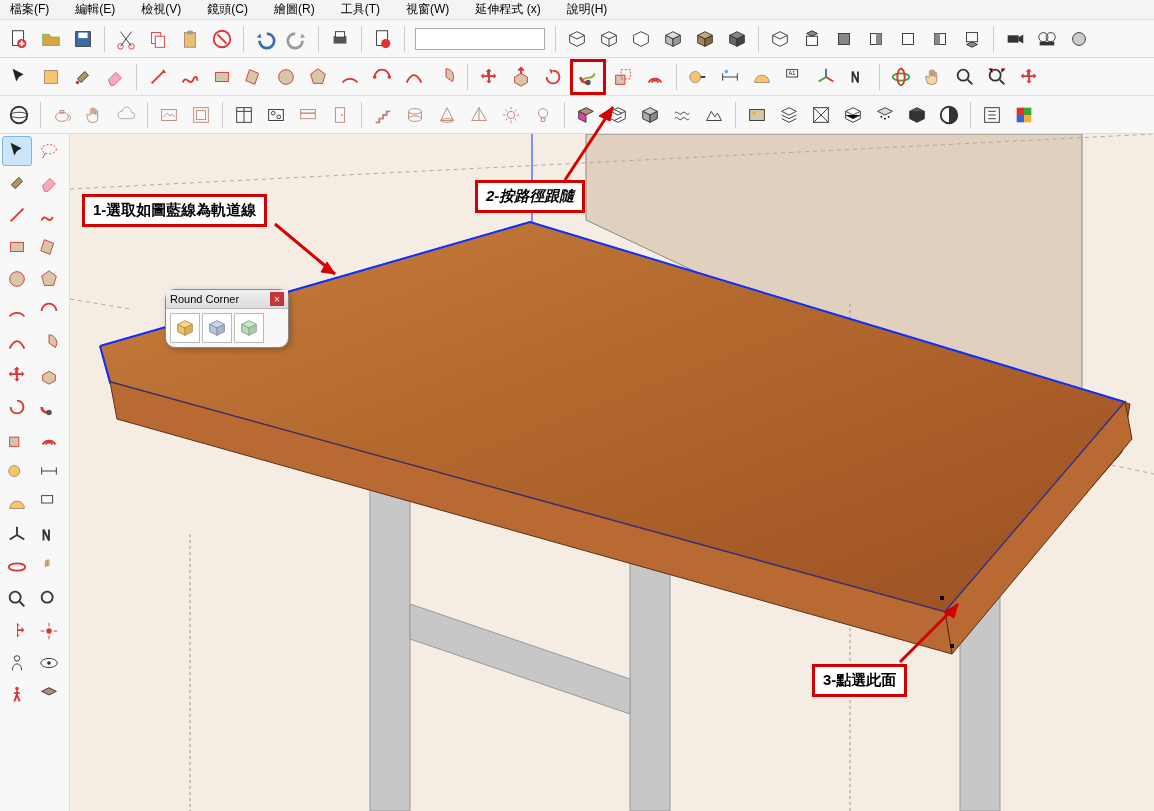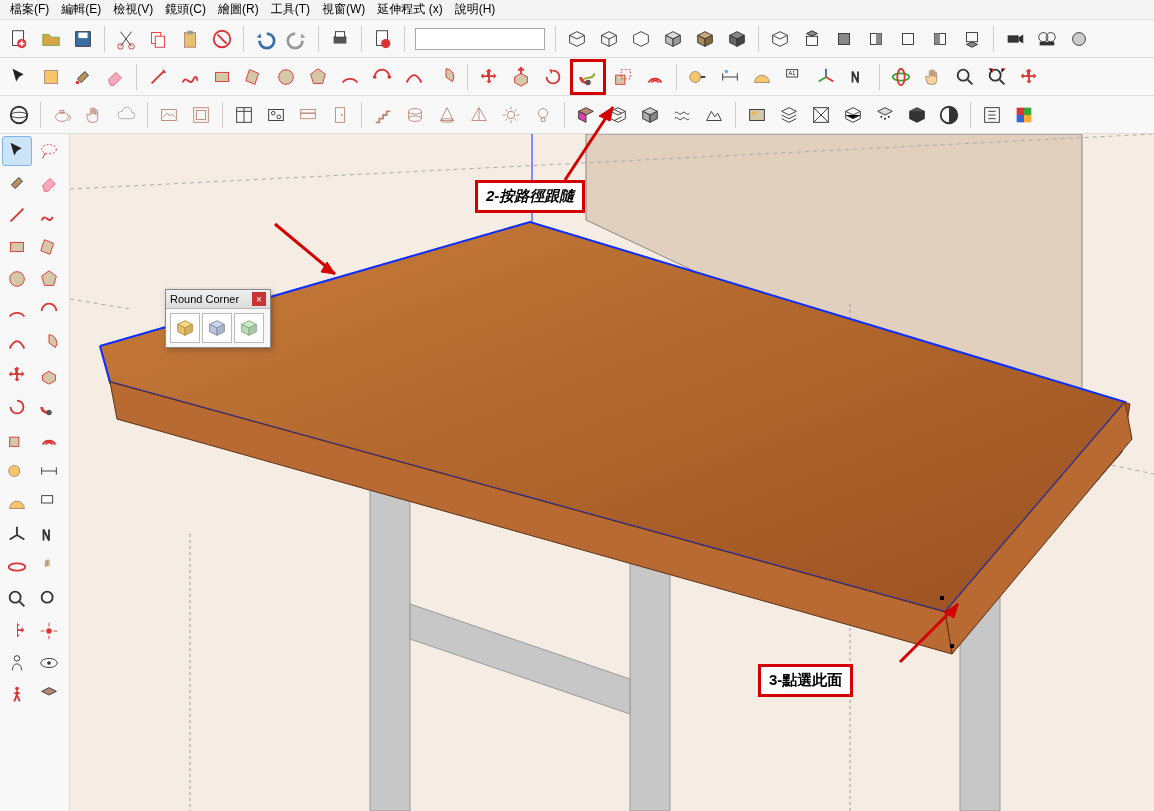--- a/index.html
+++ b/index.html
@@ -7,21 +7,21 @@
   font-family: "Microsoft JhengHei", "PMingLiU", sans-serif;
   font-size: 12px;
   background: #fff;
   width: 1154px;
   height: 811px;
   overflow: hidden;
   position: relative;
 }
 .menubar {
   display: flex;
-  gap: 4px;
+  gap: 18px;
   padding: 2px 6px;
   background: #f4f4f4;
   border-bottom: 1px solid #e0e0e0;
   height: 20px;
   align-items: center;
 }
 .menubar span { padding: 0 4px; cursor: default; }
 .toolbar-row {
   display: flex;
   align-items: center;
@@ -952,21 +952,21 @@
 
     <polygon points="875,478 1055,268 1062,305 882,520" fill="#b86a32" stroke="#5a3018"></polygon>
     <polygon points="40,248 875,478 882,520 47,285" fill="#b86a32" stroke="#5a3018"></polygon>
 
     <rect x="870" y="462" width="4" height="4" fill="#000"></rect>
     <rect x="880" y="510" width="4" height="4" fill="#000"></rect>
 
     <line x1="462" y1="88" x2="462" y2="0" stroke="#1030ff" stroke-width="1"></line>
   </svg>
 
-  <div class="panel" style="left:95px;top:155px;width:106px;">
+  <div class="panel" style="left:95px;top:155px;width:124px;border-radius:10px;">
     <div class="panel-header">
       <span>Round Corner</span>
       <span class="close-x">×</span>
     </div>
     <div class="panel-body">
       <div class="panel-btn">
           <svg width="22" height="22" viewBox="0 0 24 24">
             <path d="M4 8l8-4 8 4-8 4z" fill="#f7d88a" stroke="#b89040"></path>
             <path d="M4 8v8l8 4V12z" fill="#e8c070" stroke="#b89040"></path>
             <path d="M20 8v8l-8 4V12z" fill="#d8b060" stroke="#b89040"></path>
@@ -982,26 +982,29 @@
       <div class="panel-btn">
           <svg width="22" height="22" viewBox="0 0 24 24">
             <path d="M4 8l8-4 8 4-8 4z" fill="#c8eac8" stroke="#8a8"></path>
             <path d="M4 8v8l8 4V12z" fill="#b8dab8" stroke="#8a8"></path>
             <path d="M20 8v8l-8 4V12z" fill="#a8caa8" stroke="#8a8"></path>
           </svg>
         </div>
     </div>
   </div>
 
+  <div class="callout" style="left:12px;top:60px;">
+    <span>1-選取如圖藍線為軌道線</span>
+  </div>
   <svg class="arrow" style="left:200px;top:85px;width:80px;height:70px;" viewBox="0 0 80 70">
     <path d="M5 5 L65 55" stroke="#d40000" stroke-width="3" fill="none"></path>
     <path d="M65 55 l-14 -2 l6 -10 z" fill="#d40000"></path>
   </svg>
 
-  <div class="callout" style="left:688px;top:530px;">
+  <div class="callout" style="left:742px;top:530px;">
     <span>3-點選此面</span>
   </div>
   <svg class="arrow" style="left:820px;top:460px;width:80px;height:75px;" viewBox="0 0 80 75">
     <path d="M10 68 L68 10" stroke="#d40000" stroke-width="3" fill="none"></path>
     <path d="M68 10 l-4 14 l-10 -6 z" fill="#d40000"></path>
   </svg>
 </div>
 
 <div class="callout" style="left:475px;top:180px;font-style:italic;">
   <span>2-按路徑跟隨</span>

